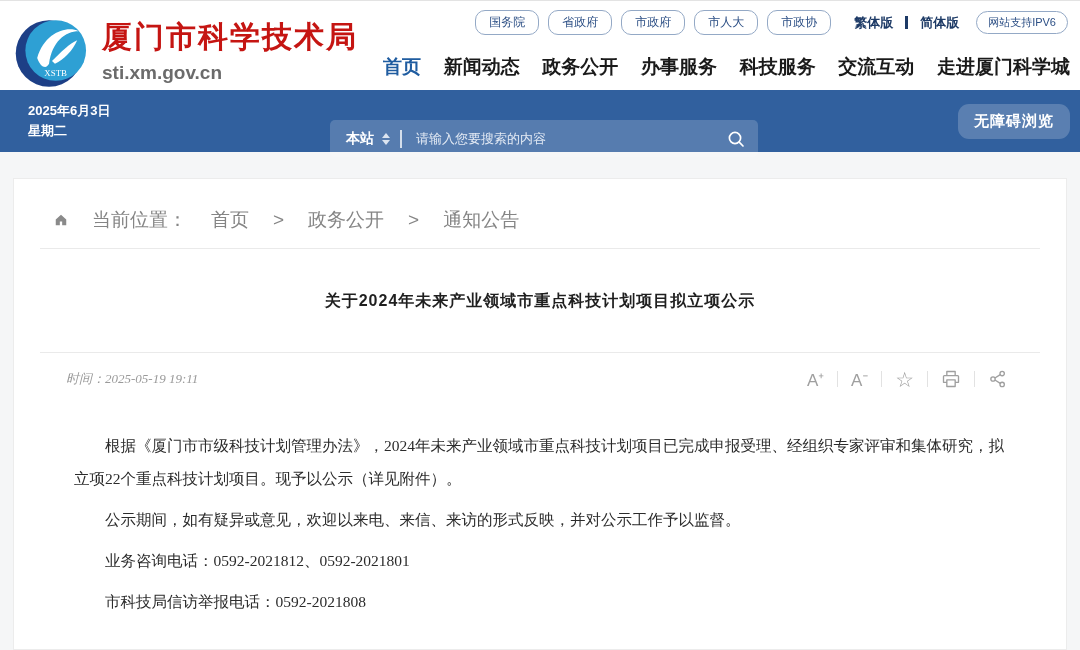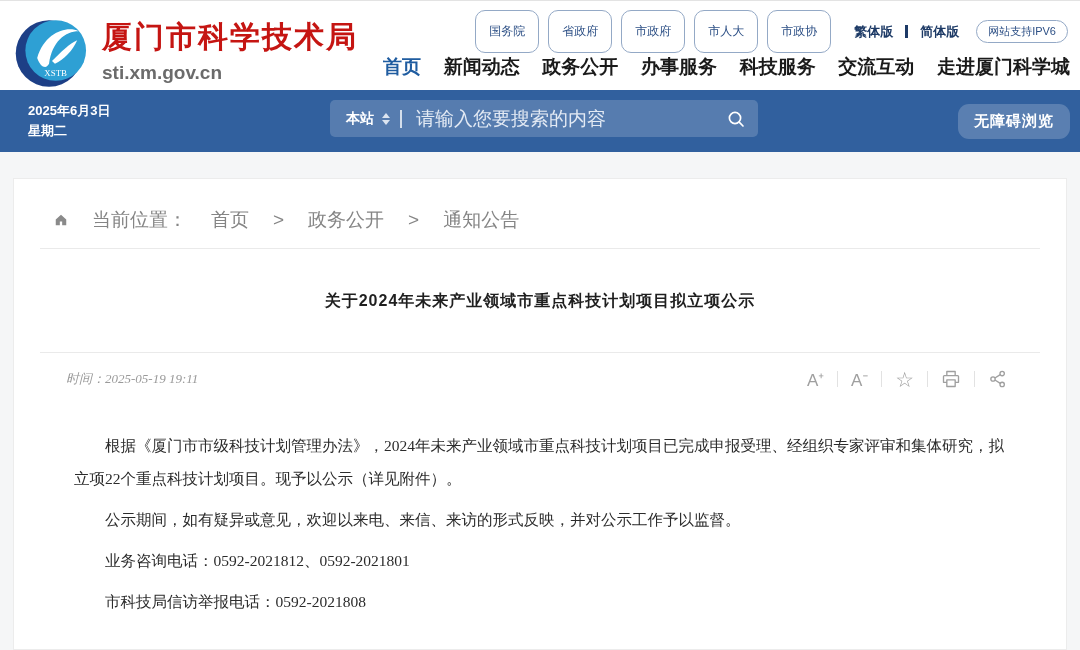--- a/index.html
+++ b/index.html
@@ -9,48 +9,48 @@
   
   .header { position:relative; width:1080px; height:90px; background:#ffffff;
     border-top:1px solid #e3e3e3; }
   .logo-wrap { position:absolute; left:14px; top:14px; width:76px; height:74px; }
   .site-ident { position:absolute; left:102px; top:16px; }
   .site-name { font-size:30px; font-weight:bold; color:#c51512; letter-spacing:2px; }
   .site-url { font-size:19px; font-weight:bold; color:#6b6b6b; margin-top:4px; }
 
   .quick-row { position:absolute; top:9px; right:12px; display:flex; align-items:center; gap:9px; }
   .pill { border:1px solid #94a9c6; border-radius:10px; color:#2c4f85; font-size:12px;
-    padding:12px 13px; background:#fff; white-space:nowrap; cursor:pointer; }
+    padding:3px 13px; background:#fff; white-space:nowrap; cursor:pointer; }
   .lang-group { display:flex; align-items:center; margin:0 8px 0 14px; }
   .lang-link { font-size:13px; font-weight:bold; color:#1d3a66; cursor:pointer; }
   .lang-sep { width:3px; height:13px; background:#1d3a66; margin:0 12px; }
   .ipv6 { border:1px solid #94a9c6; border-radius:999px; color:#2c4f85; font-size:11px;
     padding:3px 11px; white-space:nowrap; }
 
   .nav-row { position:absolute; bottom:10px; left:383px; right:10px; display:flex;
     justify-content:space-between; align-items:center; }
   .nav-item { font-size:19px; font-weight:bold; color:#1a1a1a; white-space:nowrap; cursor:pointer; }
   .nav-item.active { color:#1f5ca0; }
 
   
   .band { position:relative; width:1080px; height:62px; background:#31609e; }
   .band-date { position:absolute; left:28px; top:11px; color:#ffffff; font-size:13px;
     font-weight:bold; line-height:20px; }
-  .search-box { position:absolute; left:330px; top:10px; width:428px; height:37px;
+  .search-box { position:absolute; left:330px; top:30px; width:428px; height:37px;
     background:rgba(255,255,255,0.18); border-radius:5px; display:flex; align-items:center;
     padding:0 12px 0 16px; }
   .scope { color:#fff; font-size:14px; font-weight:bold; cursor:pointer; }
   .sort-icon { display:inline-flex; flex-direction:column; gap:2px; margin:0 10px 0 8px; cursor:pointer; }
   .sort-icon i { display:block; width:0; height:0; border-left:4px solid transparent;
     border-right:4px solid transparent; }
   .sort-up { border-bottom:5px solid #dbe4f0; }
   .sort-down { border-top:5px solid #dbe4f0; }
   .v-sep { width:2px; height:18px; background:rgba(255,255,255,0.75); margin-right:14px; }
   .search-input { flex:1; background:transparent; border:none; outline:none; color:#fff;
-    font-size:19px; font-family:"Liberation Sans",sans-serif; }
+    font-size:13px; font-family:"Liberation Sans",sans-serif; }
   .search-input::placeholder { color:#e3eaf4; opacity:1; }
   .search-btn { background:none; border:none; cursor:pointer; display:flex; align-items:center; }
   .access-btn { position:absolute; right:10px; top:14px; height:35px; padding:8px 16px;
     background:rgba(255,255,255,0.20); border:none; border-radius:11px; color:#fff;
     font-size:15px; font-weight:bold; letter-spacing:1px; cursor:pointer; }
 
   
   .panel { position:relative; margin:26px 13px 0; width:1054px; height:472px;
     background:#ffffff; border:1px solid #ececec; }
   .crumb { display:flex; align-items:center; gap:24px; padding:28px 40px 0; color:#858585; font-size:19px; }

